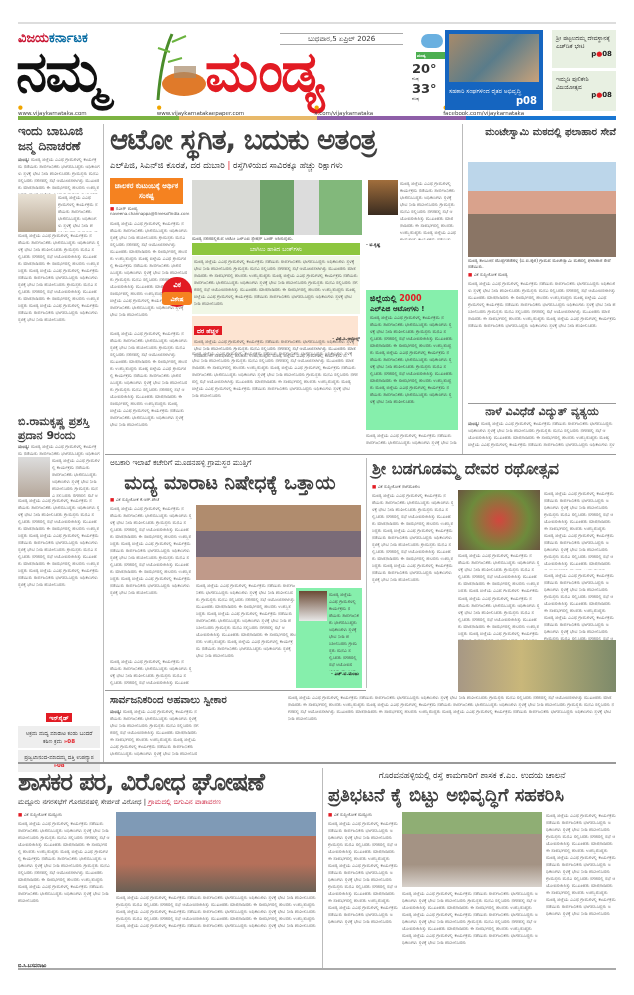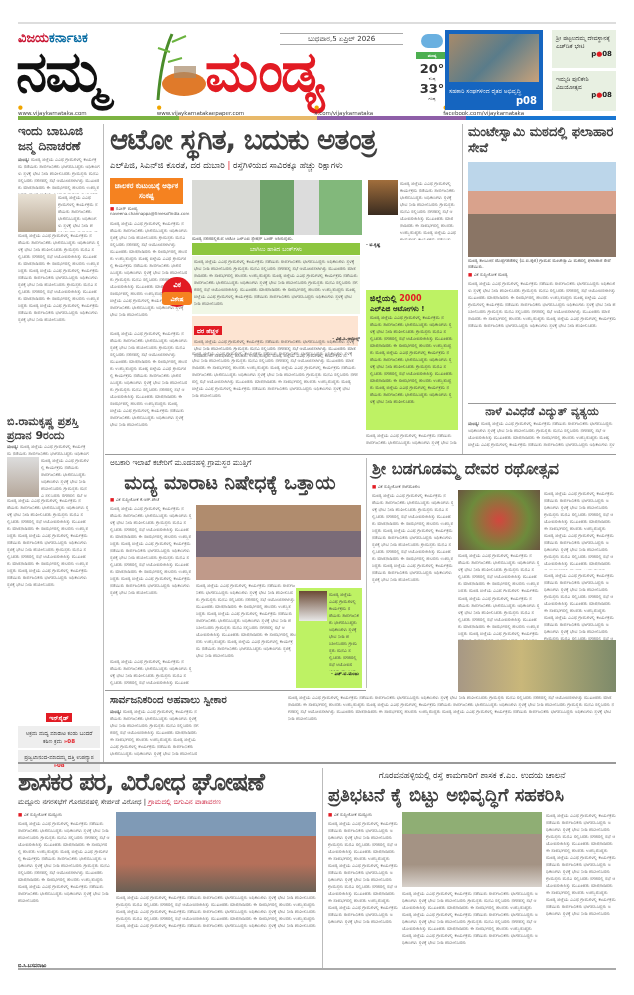--- a/index.html
+++ b/index.html
@@ -8,40 +8,40 @@
 .topline{top:22px;left:18px;width:598px;height:2px;background:#ddd}
 .brand{top:30px;left:18px;font-weight:bold;color:#c8102e;font-size:13px;letter-spacing:0}
 .brand b{color:#0369a1}
 .mast1{top:42px;left:16px;font-size:56px;font-weight:900;color:#111;line-height:60px;letter-spacing:-2px;font-family:"DejaVu Sans",sans-serif}
 .mast2{top:42px;left:205px;font-size:56px;font-weight:900;color:#e21b23;line-height:60px;letter-spacing:-2px}
 .logoart{top:32px;left:150px;width:58px;height:70px}
 .date{top:33px;left:280px;width:123px;height:12px;border-top:1px solid #aaa;border-bottom:1px solid #aaa;font-size:7px;color:#333;text-align:center;line-height:11px}
 .links{top:104px;left:18px;width:410px;font-size:5.5px;color:#444;display:flex;gap:70px}
 .links span::before{content:"● ";color:#f0a500}
 .colorbar{top:116px;left:18px;width:598px;height:4px;background:linear-gradient(90deg,#7cb342 0 27%,#e8b96a 27% 50%,#8e5fa8 50% 75%,#1976d2 75%)}
-.weather{top:30px;left:412px;width:40px;height:80px;text-align:center;font-size:13px;font-weight:bold;color:#333}
+.weather{top:30px;left:412px;width:40px;height:80px;text-align:left;font-size:13px;font-weight:bold;color:#333}
 .weather .cloud{width:22px;height:14px;background:#6ab0e0;border-radius:8px;margin:4px auto}
 .weather .tag{background:#4caf50;color:#fff;font-size:4px;padding:1px;margin:2px 4px}
 .weather small{display:block;font-size:4px;font-weight:normal}
 .promo{top:30px;left:445px;width:98px;height:80px;background:#1565c0;padding:4px}
 .promo .ph{height:48px;background:linear-gradient(135deg,#a78a6a,#5a7c8a,#c9a27a);}
 .promo .t{color:#fff;font-size:6px;margin-top:4px;line-height:9px}
 .promo .pg{position:absolute;right:6px;bottom:4px;color:#fff;font-size:10px;font-weight:bold}
 .side{left:552px;width:64px;background:#e8f0e2;font-size:6px;line-height:8px;padding:4px;color:#222}
 .side .pg{text-align:right;font-weight:bold;font-size:7px}
 .pg em{color:#e21b23;font-style:normal}
 .vline{width:1px;background:#bbb}
 .h1{font-weight:bold;color:#404040;white-space:nowrap}
 .txt{font-size:4.5px;line-height:7px;color:#666;overflow:hidden;word-break:break-all}
 .photo{overflow:hidden}
 .kicker{color:#c8102e}
 .box-orange{background:#f58220;color:#fff;font-size:7px;font-weight:bold;text-align:center;line-height:10px;padding:3px}
 .green-h{background:#8dc63f;color:#fff;font-size:6px;text-align:center;line-height:12px}
 .lightgreen{background:#f0f7e6}
-.lightblue{background:#bef264}
+.lightblue{background:#86efac}
 .peach{background:#fde4d2}
 .redtag{background:#e21b23;color:#fff;font-size:6px;padding:1px 3px;font-weight:bold}
 .byline{font-size:4.5px;color:#444}
 .byline::before{content:"■ ";color:#e21b23}
 .hr{height:1px;background:#999}
 </style>
 </head>
 <body>
 
 <div class="abs topline"></div>
@@ -88,21 +88,21 @@
 
 <div class="abs" style="top:124px;left:18px;width:82px">
   <div class="h1" style="font-size:12px;line-height:15px;white-space:normal">ಇಂದು ಬಾಬೂಜಿ ಜನ್ಮ ದಿನಾಚರಣೆ</div>
   <div class="txt" style="height:38px;margin-top:2px"><b>ಮಂಡ್ಯ:</b> <span>ಮಂಡ್ಯ ಜಿಲ್ಲೆಯ ವಿವಿಧ ಗ್ರಾಮಗಳಲ್ಲಿ ಕಾರ್ಯಕ್ರಮ ನಡೆಯಿತು ಸಾರ್ವಜನಿಕರು ಭಾಗವಹಿಸಿದ್ದರು ಅಧಿಕಾರಿಗಳು ಸ್ಥಳಕ್ಕೆ ಭೇಟಿ ನೀಡಿ ಪರಿಶೀಲಿಸಿದರು ಗ್ರಾಮಸ್ಥರು ಮನವಿ ಸಲ್ಲಿಸಿದರು ನಗರದಲ್ಲಿ ಸಭೆ ಆಯೋಜಿಸಲಾಗಿತ್ತು ಮುಖಂಡರು ಮಾತನಾಡಿದರು ಈ ಸಂದರ್ಭದಲ್ಲಿ ಹಲವರು ಉಪಸ್ಥಿತರಿದ್ದರು ಮಂಡ್ಯ ಜಿಲ್ಲೆಯ ವಿವಿಧ ಗ್ರಾಮಗಳಲ್ಲಿ ಕಾರ್ಯಕ್ರಮ ನಡೆಯಿತು ಸಾರ್ವಜನಿಕರು ಭಾಗವಹಿಸಿದ್ದರು ಅಧಿಕಾರಿಗಳು ಸ್ಥಳಕ್ಕೆ ಭೇಟಿ ನೀಡಿ ಪರಿಶೀಲಿಸಿದರು ಗ್ರಾಮಸ್ಥರು ಮನವಿ ಸಲ್ಲಿಸಿದರು ನಗರದಲ್ಲಿ ಸಭೆ ಆಯೋಜಿಸಲಾಗಿತ್ತು ಮುಖಂಡರು ಮಾತನಾಡಿದರು ಈ ಸಂದರ್ಭದಲ್ಲಿ ಹಲವರು ಉಪಸ್ಥಿತರಿದ್ದರು ಮಂಡ್ಯ ಜಿಲ್ಲೆಯ ವಿವಿಧ ಗ್ರಾಮಗಳಲ್ಲಿ ಕಾರ್ಯಕ್ರಮ ನಡೆಯಿತು ಸಾರ್ವಜನಿಕರು ಭಾಗವಹಿಸಿದ್ದರು ಅಧಿಕಾರಿಗಳು ಸ್ಥಳಕ್ಕೆ ಭೇಟಿ ನೀಡಿ ಪರಿಶೀಲಿಸಿದರು</span></div>
   <div style="display:flex;gap:2px">
     <div class="photo" style="width:38px;height:38px;background:linear-gradient(#e9e2d6,#b8a894)"></div>
     <div class="txt" style="height:38px;flex:1">ಮಂಡ್ಯ ಜಿಲ್ಲೆಯ ವಿವಿಧ ಗ್ರಾಮಗಳಲ್ಲಿ ಕಾರ್ಯಕ್ರಮ ನಡೆಯಿತು ಸಾರ್ವಜನಿಕರು ಭಾಗವಹಿಸಿದ್ದರು ಅಧಿಕಾರಿಗಳು ಸ್ಥಳಕ್ಕೆ ಭೇಟಿ ನೀಡಿ ಪರಿಶೀಲಿಸಿದರು ಗ್ರಾಮಸ್ಥರು ಮನವಿ ಸಲ್ಲಿಸಿದರು ನಗರದಲ್ಲಿ ಸಭೆ ಆಯೋಜಿಸಲಾಗಿತ್ತು ಮುಖಂಡರು ಮಾತನಾಡಿದರು ಈ ಸಂದರ್ಭದಲ್ಲಿ ಹಲವರು ಉಪಸ್ಥಿತರಿದ್ದರು ಮಂಡ್ಯ ಜಿಲ್ಲೆಯ ವಿವಿಧ ಗ್ರಾಮಗಳಲ್ಲಿ ಕಾರ್ಯಕ್ರಮ ನಡೆಯಿತು ಸಾರ್ವಜನಿಕರು ಭಾಗವಹಿಸಿದ್ದರು ಅಧಿಕಾರಿಗಳು ಸ್ಥಳಕ್ಕೆ ಭೇಟಿ ನೀಡಿ ಪರಿಶೀಲಿಸಿದರು ಗ್ರಾಮಸ್ಥರು ಮನವಿ ಸಲ್ಲಿಸಿದರು ನಗರದಲ್ಲಿ ಸಭೆ ಆಯೋಜಿಸಲಾಗಿತ್ತು ಮುಖಂಡರು ಮಾತನಾಡಿದರು ಈ ಸಂದರ್ಭದಲ್ಲಿ ಹಲವರು ಉಪಸ್ಥಿತರಿದ್ದರು ಮಂಡ್ಯ ಜಿಲ್ಲೆಯ ವಿವಿಧ ಗ್ರಾಮಗಳಲ್ಲಿ ಕಾರ್ಯಕ್ರಮ ನಡೆಯಿತು ಸಾರ್ವಜನಿಕರು ಭಾಗವಹಿಸಿದ್ದರು ಅಧಿಕಾರಿಗಳು ಸ್ಥಳಕ್ಕೆ ಭೇಟಿ ನೀಡಿ ಪರಿಶೀಲಿಸಿದರು</div>
   </div>
   <div class="txt" style="height:170px">ಮಂಡ್ಯ ಜಿಲ್ಲೆಯ ವಿವಿಧ ಗ್ರಾಮಗಳಲ್ಲಿ ಕಾರ್ಯಕ್ರಮ ನಡೆಯಿತು ಸಾರ್ವಜನಿಕರು ಭಾಗವಹಿಸಿದ್ದರು ಅಧಿಕಾರಿಗಳು ಸ್ಥಳಕ್ಕೆ ಭೇಟಿ ನೀಡಿ ಪರಿಶೀಲಿಸಿದರು ಗ್ರಾಮಸ್ಥರು ಮನವಿ ಸಲ್ಲಿಸಿದರು ನಗರದಲ್ಲಿ ಸಭೆ ಆಯೋಜಿಸಲಾಗಿತ್ತು ಮುಖಂಡರು ಮಾತನಾಡಿದರು ಈ ಸಂದರ್ಭದಲ್ಲಿ ಹಲವರು ಉಪಸ್ಥಿತರಿದ್ದರು ಮಂಡ್ಯ ಜಿಲ್ಲೆಯ ವಿವಿಧ ಗ್ರಾಮಗಳಲ್ಲಿ ಕಾರ್ಯಕ್ರಮ ನಡೆಯಿತು ಸಾರ್ವಜನಿಕರು ಭಾಗವಹಿಸಿದ್ದರು ಅಧಿಕಾರಿಗಳು ಸ್ಥಳಕ್ಕೆ ಭೇಟಿ ನೀಡಿ ಪರಿಶೀಲಿಸಿದರು ಗ್ರಾಮಸ್ಥರು ಮನವಿ ಸಲ್ಲಿಸಿದರು ನಗರದಲ್ಲಿ ಸಭೆ ಆಯೋಜಿಸಲಾಗಿತ್ತು ಮುಖಂಡರು ಮಾತನಾಡಿದರು ಈ ಸಂದರ್ಭದಲ್ಲಿ ಹಲವರು ಉಪಸ್ಥಿತರಿದ್ದರು ಮಂಡ್ಯ ಜಿಲ್ಲೆಯ ವಿವಿಧ ಗ್ರಾಮಗಳಲ್ಲಿ ಕಾರ್ಯಕ್ರಮ ನಡೆಯಿತು ಸಾರ್ವಜನಿಕರು ಭಾಗವಹಿಸಿದ್ದರು ಅಧಿಕಾರಿಗಳು ಸ್ಥಳಕ್ಕೆ ಭೇಟಿ ನೀಡಿ ಪರಿಶೀಲಿಸಿದರು</div>
 </div>
-<div class="abs" style="top:415px;left:7px;width:82px">
+<div class="abs" style="top:415px;left:18px;width:82px">
   <div class="h1" style="font-size:11px;line-height:14px;white-space:normal">ಬಿ.ರಾಮಕೃಷ್ಣ ಪ್ರಶಸ್ತಿ ಪ್ರದಾನ 9ರಂದು</div>
   <div class="txt" style="height:14px"><b>ಮಂಡ್ಯ:</b> <span>ಮಂಡ್ಯ ಜಿಲ್ಲೆಯ ವಿವಿಧ ಗ್ರಾಮಗಳಲ್ಲಿ ಕಾರ್ಯಕ್ರಮ ನಡೆಯಿತು ಸಾರ್ವಜನಿಕರು ಭಾಗವಹಿಸಿದ್ದರು ಅಧಿಕಾರಿಗಳು ಸ್ಥಳಕ್ಕೆ ಭೇಟಿ ನೀಡಿ ಪರಿಶೀಲಿಸಿದರು ಗ್ರಾಮಸ್ಥರು ಮನವಿ ಸಲ್ಲಿಸಿದರು ನಗರದಲ್ಲಿ ಸಭೆ ಆಯೋಜಿಸಲಾಗಿತ್ತು ಮುಖಂಡರು ಮಾತನಾಡಿದರು ಈ ಸಂದರ್ಭದಲ್ಲಿ ಹಲವರು ಉಪಸ್ಥಿತರಿದ್ದರು ಮಂಡ್ಯ ಜಿಲ್ಲೆಯ ವಿವಿಧ ಗ್ರಾಮಗಳಲ್ಲಿ ಕಾರ್ಯಕ್ರಮ ನಡೆಯಿತು ಸಾರ್ವಜನಿಕರು ಭಾಗವಹಿಸಿದ್ದರು ಅಧಿಕಾರಿಗಳು ಸ್ಥಳಕ್ಕೆ ಭೇಟಿ ನೀಡಿ ಪರಿಶೀಲಿಸಿದರು ಗ್ರಾಮಸ್ಥರು ಮನವಿ ಸಲ್ಲಿಸಿದರು ನಗರದಲ್ಲಿ ಸಭೆ ಆಯೋಜಿಸಲಾಗಿತ್ತು ಮುಖಂಡರು ಮಾತನಾಡಿದರು ಈ ಸಂದರ್ಭದಲ್ಲಿ ಹಲವರು ಉಪಸ್ಥಿತರಿದ್ದರು ಮಂಡ್ಯ ಜಿಲ್ಲೆಯ ವಿವಿಧ ಗ್ರಾಮಗಳಲ್ಲಿ ಕಾರ್ಯಕ್ರಮ ನಡೆಯಿತು ಸಾರ್ವಜನಿಕರು ಭಾಗವಹಿಸಿದ್ದರು ಅಧಿಕಾರಿಗಳು ಸ್ಥಳಕ್ಕೆ ಭೇಟಿ ನೀಡಿ ಪರಿಶೀಲಿಸಿದರು</span></div>
   <div style="display:flex;gap:2px">
     <div class="photo" style="width:32px;height:40px;background:linear-gradient(#ddd,#b5a79a)"></div>
     <div class="txt" style="height:40px;flex:1">ಮಂಡ್ಯ ಜಿಲ್ಲೆಯ ವಿವಿಧ ಗ್ರಾಮಗಳಲ್ಲಿ ಕಾರ್ಯಕ್ರಮ ನಡೆಯಿತು ಸಾರ್ವಜನಿಕರು ಭಾಗವಹಿಸಿದ್ದರು ಅಧಿಕಾರಿಗಳು ಸ್ಥಳಕ್ಕೆ ಭೇಟಿ ನೀಡಿ ಪರಿಶೀಲಿಸಿದರು ಗ್ರಾಮಸ್ಥರು ಮನವಿ ಸಲ್ಲಿಸಿದರು ನಗರದಲ್ಲಿ ಸಭೆ ಆಯೋಜಿಸಲಾಗಿತ್ತು ಮುಖಂಡರು ಮಾತನಾಡಿದರು ಈ ಸಂದರ್ಭದಲ್ಲಿ ಹಲವರು ಉಪಸ್ಥಿತರಿದ್ದರು ಮಂಡ್ಯ ಜಿಲ್ಲೆಯ ವಿವಿಧ ಗ್ರಾಮಗಳಲ್ಲಿ ಕಾರ್ಯಕ್ರಮ ನಡೆಯಿತು ಸಾರ್ವಜನಿಕರು ಭಾಗವಹಿಸಿದ್ದರು ಅಧಿಕಾರಿಗಳು ಸ್ಥಳಕ್ಕೆ ಭೇಟಿ ನೀಡಿ ಪರಿಶೀಲಿಸಿದರು ಗ್ರಾಮಸ್ಥರು ಮನವಿ ಸಲ್ಲಿಸಿದರು ನಗರದಲ್ಲಿ ಸಭೆ ಆಯೋಜಿಸಲಾಗಿತ್ತು ಮುಖಂಡರು ಮಾತನಾಡಿದರು ಈ ಸಂದರ್ಭದಲ್ಲಿ ಹಲವರು ಉಪಸ್ಥಿತರಿದ್ದರು ಮಂಡ್ಯ ಜಿಲ್ಲೆಯ ವಿವಿಧ ಗ್ರಾಮಗಳಲ್ಲಿ ಕಾರ್ಯಕ್ರಮ ನಡೆಯಿತು ಸಾರ್ವಜನಿಕರು ಭಾಗವಹಿಸಿದ್ದರು ಅಧಿಕಾರಿಗಳು ಸ್ಥಳಕ್ಕೆ ಭೇಟಿ ನೀಡಿ ಪರಿಶೀಲಿಸಿದರು</div>
   </div>
   <div class="txt" style="height:218px">ಮಂಡ್ಯ ಜಿಲ್ಲೆಯ ವಿವಿಧ ಗ್ರಾಮಗಳಲ್ಲಿ ಕಾರ್ಯಕ್ರಮ ನಡೆಯಿತು ಸಾರ್ವಜನಿಕರು ಭಾಗವಹಿಸಿದ್ದರು ಅಧಿಕಾರಿಗಳು ಸ್ಥಳಕ್ಕೆ ಭೇಟಿ ನೀಡಿ ಪರಿಶೀಲಿಸಿದರು ಗ್ರಾಮಸ್ಥರು ಮನವಿ ಸಲ್ಲಿಸಿದರು ನಗರದಲ್ಲಿ ಸಭೆ ಆಯೋಜಿಸಲಾಗಿತ್ತು ಮುಖಂಡರು ಮಾತನಾಡಿದರು ಈ ಸಂದರ್ಭದಲ್ಲಿ ಹಲವರು ಉಪಸ್ಥಿತರಿದ್ದರು ಮಂಡ್ಯ ಜಿಲ್ಲೆಯ ವಿವಿಧ ಗ್ರಾಮಗಳಲ್ಲಿ ಕಾರ್ಯಕ್ರಮ ನಡೆಯಿತು ಸಾರ್ವಜನಿಕರು ಭಾಗವಹಿಸಿದ್ದರು ಅಧಿಕಾರಿಗಳು ಸ್ಥಳಕ್ಕೆ ಭೇಟಿ ನೀಡಿ ಪರಿಶೀಲಿಸಿದರು ಗ್ರಾಮಸ್ಥರು ಮನವಿ ಸಲ್ಲಿಸಿದರು ನಗರದಲ್ಲಿ ಸಭೆ ಆಯೋಜಿಸಲಾಗಿತ್ತು ಮುಖಂಡರು ಮಾತನಾಡಿದರು ಈ ಸಂದರ್ಭದಲ್ಲಿ ಹಲವರು ಉಪಸ್ಥಿತರಿದ್ದರು ಮಂಡ್ಯ ಜಿಲ್ಲೆಯ ವಿವಿಧ ಗ್ರಾಮಗಳಲ್ಲಿ ಕಾರ್ಯಕ್ರಮ ನಡೆಯಿತು ಸಾರ್ವಜನಿಕರು ಭಾಗವಹಿಸಿದ್ದರು ಅಧಿಕಾರಿಗಳು ಸ್ಥಳಕ್ಕೆ ಭೇಟಿ ನೀಡಿ ಪರಿಶೀಲಿಸಿದರು</div>
 </div>
 <div class="abs" style="top:705px;left:18px;width:82px;text-align:center">
   <span class="redtag">ಇನ್‌ಸೈಡ್</span>
@@ -141,21 +141,21 @@
 <div class="abs" style="top:336px;left:280px;width:80px;font-size:4.5px;font-weight:bold;text-align:right">- ವಿಜಿ.ಸಿ.ಆಯಿಲ್ಸ್</div>
 
 <div class="abs lightblue" style="top:290px;left:366px;width:92px;height:140px;padding:4px">
   <div style="font-size:8px;font-weight:bold;line-height:10px"><span>ಜಿಲ್ಲೆಯಲ್ಲಿ</span> <span style="color:#e21b23">2000</span></div>
   <div style="font-size:7px;font-weight:bold;line-height:10px">ಎಲ್‌ಪಿಜಿ ಆಟೋಗಳು !</div>
   <div class="txt" style="height:100px;color:#444">ಮಂಡ್ಯ ಜಿಲ್ಲೆಯ ವಿವಿಧ ಗ್ರಾಮಗಳಲ್ಲಿ ಕಾರ್ಯಕ್ರಮ ನಡೆಯಿತು ಸಾರ್ವಜನಿಕರು ಭಾಗವಹಿಸಿದ್ದರು ಅಧಿಕಾರಿಗಳು ಸ್ಥಳಕ್ಕೆ ಭೇಟಿ ನೀಡಿ ಪರಿಶೀಲಿಸಿದರು ಗ್ರಾಮಸ್ಥರು ಮನವಿ ಸಲ್ಲಿಸಿದರು ನಗರದಲ್ಲಿ ಸಭೆ ಆಯೋಜಿಸಲಾಗಿತ್ತು ಮುಖಂಡರು ಮಾತನಾಡಿದರು ಈ ಸಂದರ್ಭದಲ್ಲಿ ಹಲವರು ಉಪಸ್ಥಿತರಿದ್ದರು ಮಂಡ್ಯ ಜಿಲ್ಲೆಯ ವಿವಿಧ ಗ್ರಾಮಗಳಲ್ಲಿ ಕಾರ್ಯಕ್ರಮ ನಡೆಯಿತು ಸಾರ್ವಜನಿಕರು ಭಾಗವಹಿಸಿದ್ದರು ಅಧಿಕಾರಿಗಳು ಸ್ಥಳಕ್ಕೆ ಭೇಟಿ ನೀಡಿ ಪರಿಶೀಲಿಸಿದರು ಗ್ರಾಮಸ್ಥರು ಮನವಿ ಸಲ್ಲಿಸಿದರು ನಗರದಲ್ಲಿ ಸಭೆ ಆಯೋಜಿಸಲಾಗಿತ್ತು ಮುಖಂಡರು ಮಾತನಾಡಿದರು ಈ ಸಂದರ್ಭದಲ್ಲಿ ಹಲವರು ಉಪಸ್ಥಿತರಿದ್ದರು ಮಂಡ್ಯ ಜಿಲ್ಲೆಯ ವಿವಿಧ ಗ್ರಾಮಗಳಲ್ಲಿ ಕಾರ್ಯಕ್ರಮ ನಡೆಯಿತು ಸಾರ್ವಜನಿಕರು ಭಾಗವಹಿಸಿದ್ದರು ಅಧಿಕಾರಿಗಳು ಸ್ಥಳಕ್ಕೆ ಭೇಟಿ ನೀಡಿ ಪರಿಶೀಲಿಸಿದರು</div>
 </div>
 <div class="abs txt" style="top:432px;left:366px;width:92px;height:14px">ಮಂಡ್ಯ ಜಿಲ್ಲೆಯ ವಿವಿಧ ಗ್ರಾಮಗಳಲ್ಲಿ ಕಾರ್ಯಕ್ರಮ ನಡೆಯಿತು ಸಾರ್ವಜನಿಕರು ಭಾಗವಹಿಸಿದ್ದರು ಅಧಿಕಾರಿಗಳು ಸ್ಥಳಕ್ಕೆ ಭೇಟಿ ನೀಡಿ ಪರಿಶೀಲಿಸಿದರು ಗ್ರಾಮಸ್ಥರು ಮನವಿ ಸಲ್ಲಿಸಿದರು ನಗರದಲ್ಲಿ ಸಭೆ ಆಯೋಜಿಸಲಾಗಿತ್ತು ಮುಖಂಡರು ಮಾತನಾಡಿದರು ಈ ಸಂದರ್ಭದಲ್ಲಿ ಹಲವರು ಉಪಸ್ಥಿತರಿದ್ದರು ಮಂಡ್ಯ ಜಿಲ್ಲೆಯ ವಿವಿಧ ಗ್ರಾಮಗಳಲ್ಲಿ ಕಾರ್ಯಕ್ರಮ ನಡೆಯಿತು ಸಾರ್ವಜನಿಕರು ಭಾಗವಹಿಸಿದ್ದರು ಅಧಿಕಾರಿಗಳು ಸ್ಥಳಕ್ಕೆ ಭೇಟಿ ನೀಡಿ ಪರಿಶೀಲಿಸಿದರು ಗ್ರಾಮಸ್ಥರು ಮನವಿ ಸಲ್ಲಿಸಿದರು ನಗರದಲ್ಲಿ ಸಭೆ ಆಯೋಜಿಸಲಾಗಿತ್ತು ಮುಖಂಡರು ಮಾತನಾಡಿದರು ಈ ಸಂದರ್ಭದಲ್ಲಿ ಹಲವರು ಉಪಸ್ಥಿತರಿದ್ದರು ಮಂಡ್ಯ ಜಿಲ್ಲೆಯ ವಿವಿಧ ಗ್ರಾಮಗಳಲ್ಲಿ ಕಾರ್ಯಕ್ರಮ ನಡೆಯಿತು ಸಾರ್ವಜನಿಕರು ಭಾಗವಹಿಸಿದ್ದರು ಅಧಿಕಾರಿಗಳು ಸ್ಥಳಕ್ಕೆ ಭೇಟಿ ನೀಡಿ ಪರಿಶೀಲಿಸಿದರು</div>
 <div class="abs vline" style="top:124px;left:462px;height:330px"></div>
 
-<div class="abs h1" style="top:124px;left:468px;font-size:13px;line-height:16px;width:148px;text-align:left;white-space:normal">ಮಂಟೇಸ್ವಾಮಿ ಮಠದಲ್ಲಿ ಫಲಾಹಾರ ಸೇವೆ</div>
+<div class="abs h1" style="top:124px;left:468px;font-size:10px;line-height:16px;width:148px;text-align:right;white-space:normal">ಮಂಟೇಸ್ವಾಮಿ ಮಠದಲ್ಲಿ ಫಲಾಹಾರ ಸೇವೆ</div>
 <div class="abs photo" style="top:162px;left:468px;width:148px;height:95px;background:linear-gradient(#bcd6ea 0 30%,#d9a28c 30% 55%,#8a7565 55%)"></div>
 <div class="abs" style="top:258px;left:468px;width:148px;font-size:4.5px;line-height:6px;color:#333">ಮಂಡ್ಯ ತಾಲೂಕಿನ ದೊಡ್ಡಗರಡೆಹಳ್ಳಿ (ಬಿ.ಜಿ.ಪುರ) ಗ್ರಾಮದ ಮಂಟೇಸ್ವಾಮಿ ಮಠದಲ್ಲಿ ಫಲಾಹಾರ ಸೇವೆ ನಡೆಯಿತು.</div>
 <div class="abs byline" style="top:272px;left:468px">ವಿಕ ಸುದ್ದಿಲೋಕ ಮಂಡ್ಯ</div>
 <div class="abs txt" style="top:280px;left:468px;width:148px;height:125px">ಮಂಡ್ಯ ಜಿಲ್ಲೆಯ ವಿವಿಧ ಗ್ರಾಮಗಳಲ್ಲಿ ಕಾರ್ಯಕ್ರಮ ನಡೆಯಿತು ಸಾರ್ವಜನಿಕರು ಭಾಗವಹಿಸಿದ್ದರು ಅಧಿಕಾರಿಗಳು ಸ್ಥಳಕ್ಕೆ ಭೇಟಿ ನೀಡಿ ಪರಿಶೀಲಿಸಿದರು ಗ್ರಾಮಸ್ಥರು ಮನವಿ ಸಲ್ಲಿಸಿದರು ನಗರದಲ್ಲಿ ಸಭೆ ಆಯೋಜಿಸಲಾಗಿತ್ತು ಮುಖಂಡರು ಮಾತನಾಡಿದರು ಈ ಸಂದರ್ಭದಲ್ಲಿ ಹಲವರು ಉಪಸ್ಥಿತರಿದ್ದರು ಮಂಡ್ಯ ಜಿಲ್ಲೆಯ ವಿವಿಧ ಗ್ರಾಮಗಳಲ್ಲಿ ಕಾರ್ಯಕ್ರಮ ನಡೆಯಿತು ಸಾರ್ವಜನಿಕರು ಭಾಗವಹಿಸಿದ್ದರು ಅಧಿಕಾರಿಗಳು ಸ್ಥಳಕ್ಕೆ ಭೇಟಿ ನೀಡಿ ಪರಿಶೀಲಿಸಿದರು ಗ್ರಾಮಸ್ಥರು ಮನವಿ ಸಲ್ಲಿಸಿದರು ನಗರದಲ್ಲಿ ಸಭೆ ಆಯೋಜಿಸಲಾಗಿತ್ತು ಮುಖಂಡರು ಮಾತನಾಡಿದರು ಈ ಸಂದರ್ಭದಲ್ಲಿ ಹಲವರು ಉಪಸ್ಥಿತರಿದ್ದರು ಮಂಡ್ಯ ಜಿಲ್ಲೆಯ ವಿವಿಧ ಗ್ರಾಮಗಳಲ್ಲಿ ಕಾರ್ಯಕ್ರಮ ನಡೆಯಿತು ಸಾರ್ವಜನಿಕರು ಭಾಗವಹಿಸಿದ್ದರು ಅಧಿಕಾರಿಗಳು ಸ್ಥಳಕ್ಕೆ ಭೇಟಿ ನೀಡಿ ಪರಿಶೀಲಿಸಿದರು</div>
 <div class="abs hr" style="top:403px;left:468px;width:148px"></div>
 <div class="abs h1" style="top:405px;left:468px;width:148px;font-size:11px;line-height:14px;text-align:center">ನಾಳೆ ವಿವಿಧೆಡೆ ವಿದ್ಯುತ್ ವ್ಯತ್ಯಯ</div>
 <div class="abs txt" style="top:420px;left:468px;width:148px;height:28px"><b>ಮಂಡ್ಯ:</b> <span>ಮಂಡ್ಯ ಜಿಲ್ಲೆಯ ವಿವಿಧ ಗ್ರಾಮಗಳಲ್ಲಿ ಕಾರ್ಯಕ್ರಮ ನಡೆಯಿತು ಸಾರ್ವಜನಿಕರು ಭಾಗವಹಿಸಿದ್ದರು ಅಧಿಕಾರಿಗಳು ಸ್ಥಳಕ್ಕೆ ಭೇಟಿ ನೀಡಿ ಪರಿಶೀಲಿಸಿದರು ಗ್ರಾಮಸ್ಥರು ಮನವಿ ಸಲ್ಲಿಸಿದರು ನಗರದಲ್ಲಿ ಸಭೆ ಆಯೋಜಿಸಲಾಗಿತ್ತು ಮುಖಂಡರು ಮಾತನಾಡಿದರು ಈ ಸಂದರ್ಭದಲ್ಲಿ ಹಲವರು ಉಪಸ್ಥಿತರಿದ್ದರು ಮಂಡ್ಯ ಜಿಲ್ಲೆಯ ವಿವಿಧ ಗ್ರಾಮಗಳಲ್ಲಿ ಕಾರ್ಯಕ್ರಮ ನಡೆಯಿತು ಸಾರ್ವಜನಿಕರು ಭಾಗವಹಿಸಿದ್ದರು ಅಧಿಕಾರಿಗಳು ಸ್ಥಳಕ್ಕೆ ಭೇಟಿ ನೀಡಿ ಪರಿಶೀಲಿಸಿದರು ಗ್ರಾಮಸ್ಥರು ಮನವಿ ಸಲ್ಲಿಸಿದರು ನಗರದಲ್ಲಿ ಸಭೆ ಆಯೋಜಿಸಲಾಗಿತ್ತು ಮುಖಂಡರು ಮಾತನಾಡಿದರು ಈ ಸಂದರ್ಭದಲ್ಲಿ ಹಲವರು ಉಪಸ್ಥಿತರಿದ್ದರು ಮಂಡ್ಯ ಜಿಲ್ಲೆಯ ವಿವಿಧ ಗ್ರಾಮಗಳಲ್ಲಿ ಕಾರ್ಯಕ್ರಮ ನಡೆಯಿತು ಸಾರ್ವಜನಿಕರು ಭಾಗವಹಿಸಿದ್ದರು ಅಧಿಕಾರಿಗಳು ಸ್ಥಳಕ್ಕೆ ಭೇಟಿ ನೀಡಿ ಪರಿಶೀಲಿಸಿದರು</span></div>
 
 <div class="abs hr" style="top:454px;left:105px;width:511px"></div>
 

